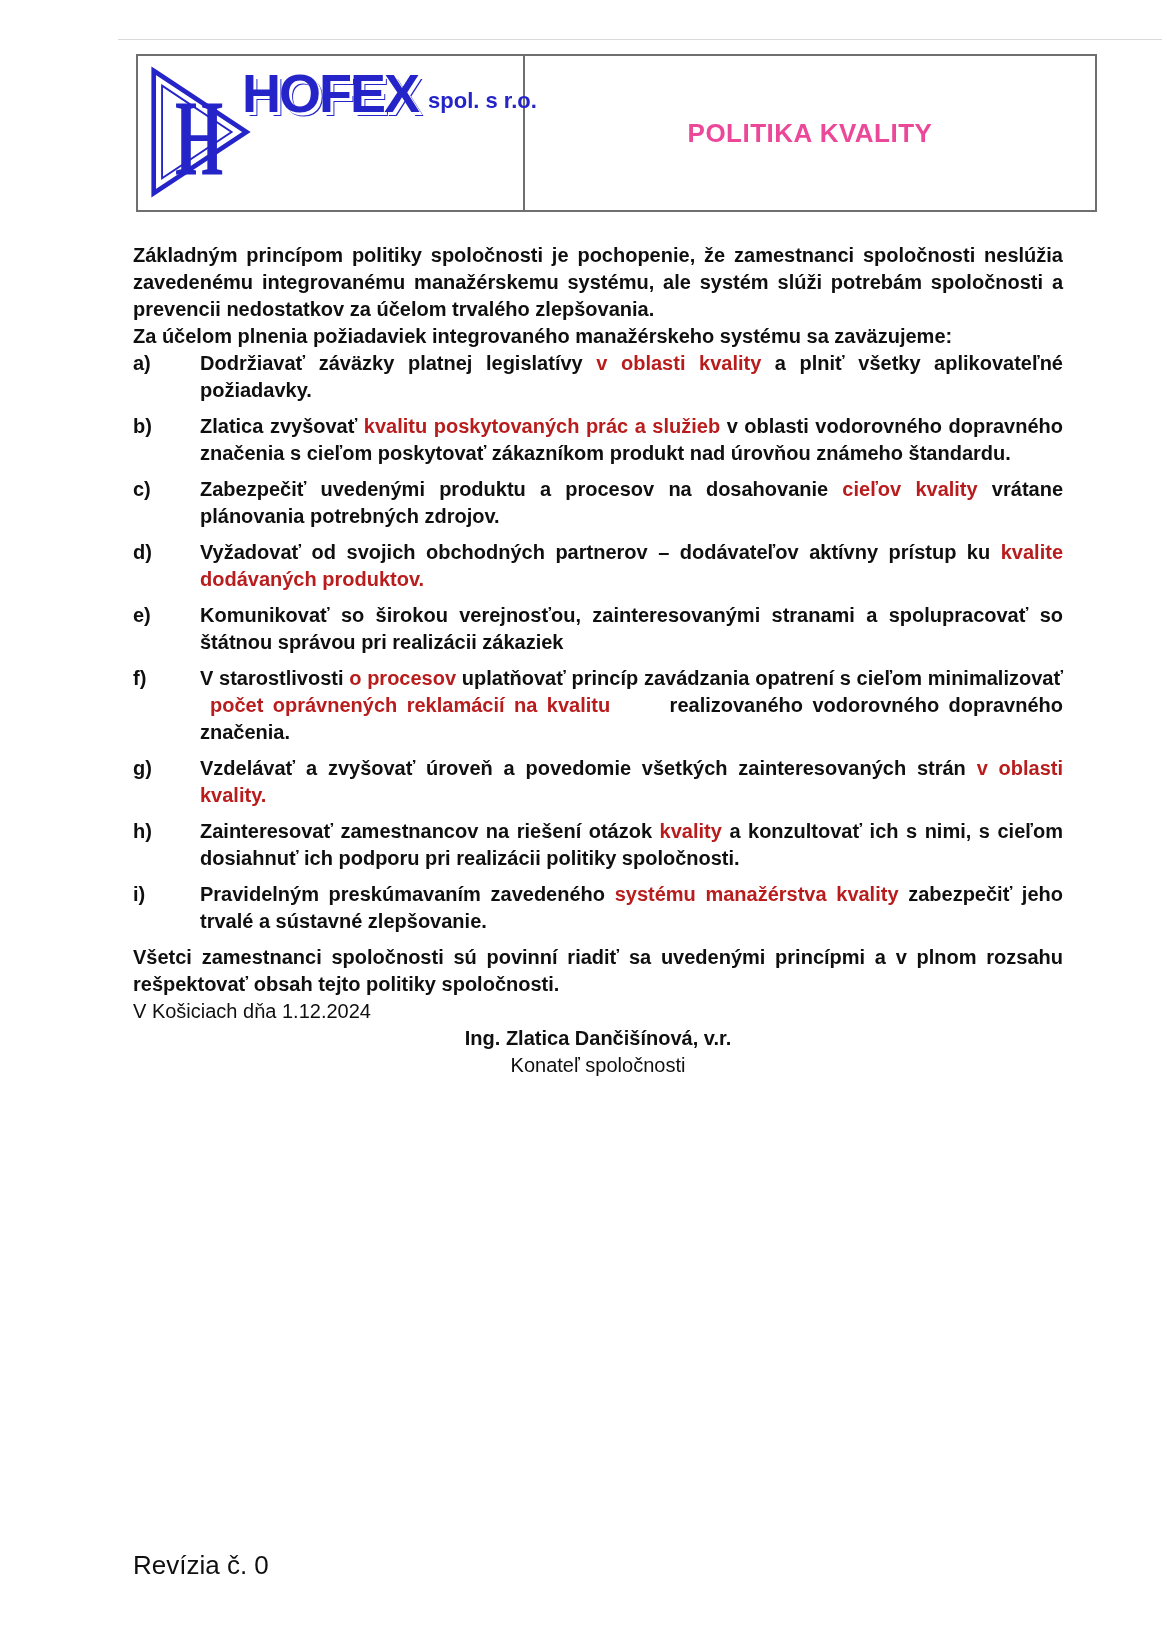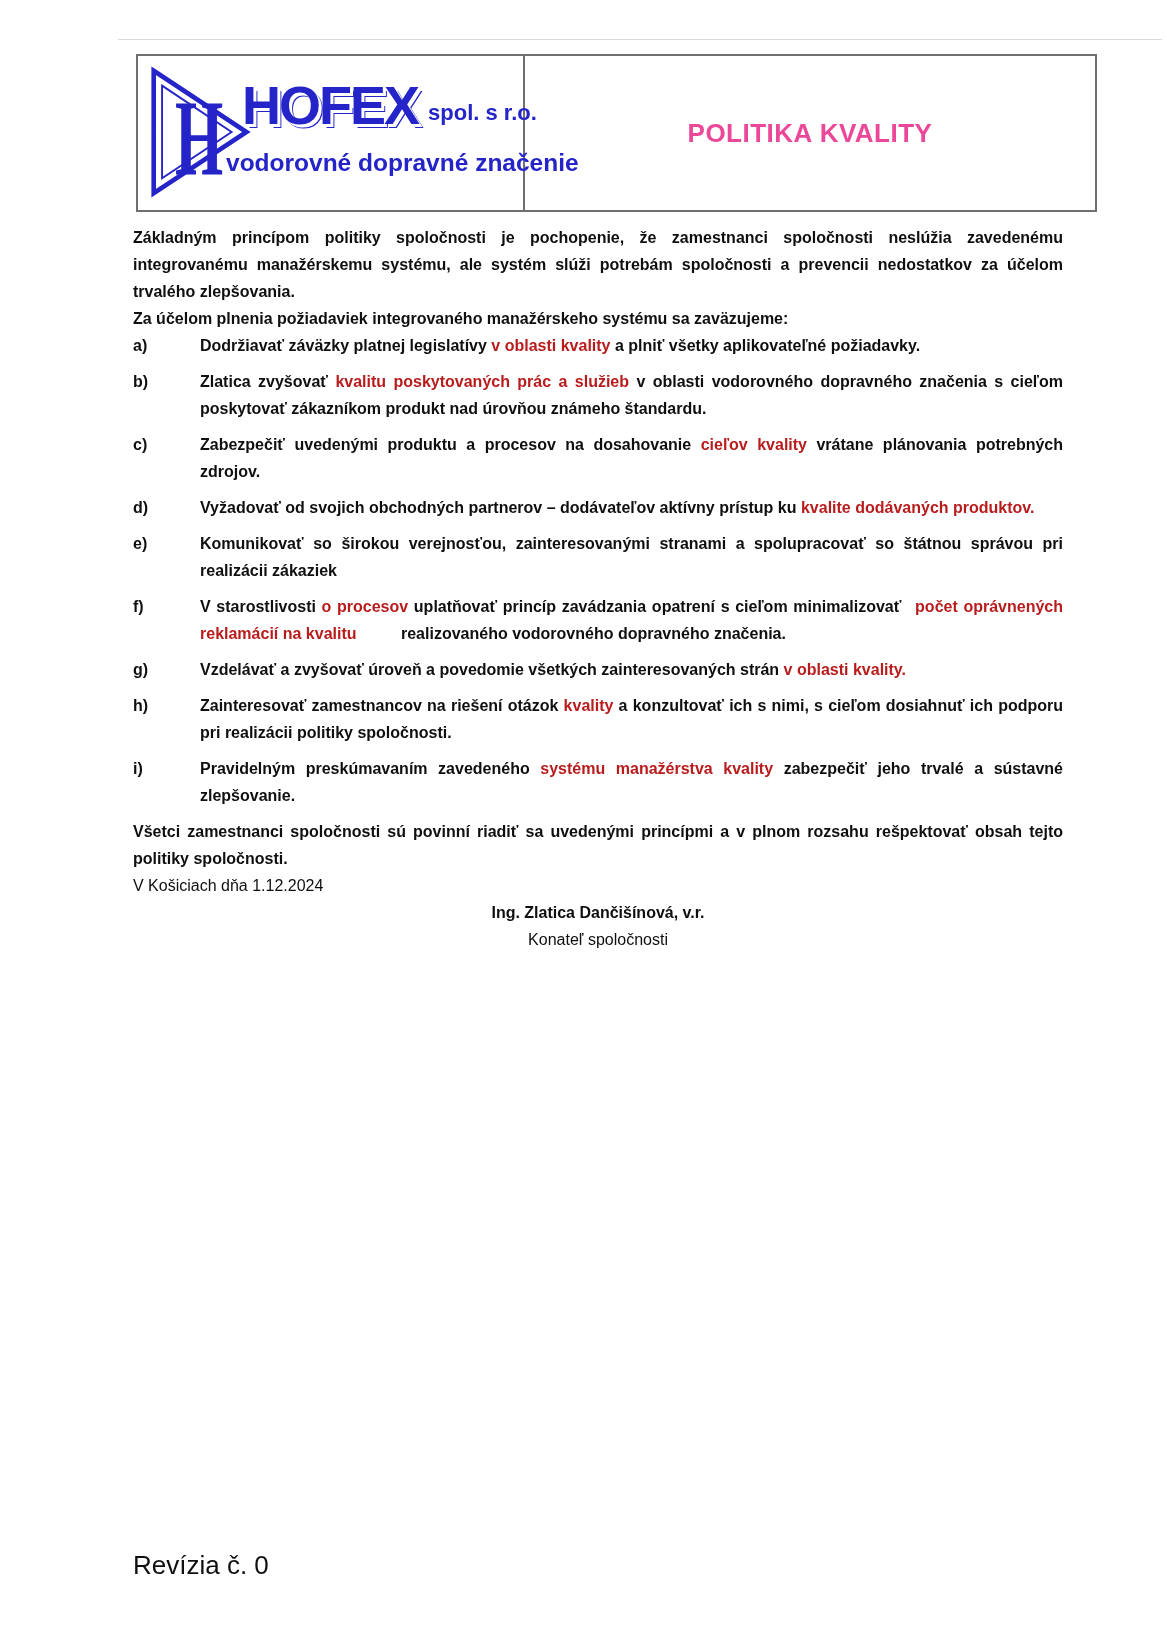--- a/index.html
+++ b/index.html
@@ -16,38 +16,38 @@
 
   
   .header-box{
     position:absolute;left:136px;top:54px;
     width:957px;height:154px;
     border:2px solid #6f6f6f;
     display:flex;background:#fff;
   }
   .logo-cell{position:relative;width:385px;border-right:2px solid #6f6f6f;flex-shrink:0;}
   .logo-mark{position:absolute;left:12px;top:10px;width:102px;height:132px;}
-  .wordmark{position:absolute;left:88px;top:20px;white-space:nowrap;}
+  .wordmark{position:absolute;left:88px;top:8px;white-space:nowrap;}
   .brand-row{line-height:58px;}
   .brand{
     font-size:54px;font-weight:bold;letter-spacing:-2px;
     color:#2424c8;
     text-shadow:3px 3px 0 #ffffff,4px 4px 0 #2424c8;
     margin-left:16px;
   }
   .brand-suffix{
     font-size:22px;font-weight:bold;color:#2424c8;
     margin-left:10px;position:relative;top:-4px;
   }
   .tagline{font-size:24.5px;font-weight:bold;color:#2424c8;line-height:30px;}
   .title-cell{flex:1;display:flex;align-items:center;justify-content:center;}
   .doc-title{font-size:26px;font-weight:bold;color:#ec4899;letter-spacing:0.5px;}
 
   
-  .content{position:absolute;left:133px;top:224px;width:930px;font-size:16px;line-height:27px;}
+  .content{position:absolute;left:133px;top:242px;width:930px;font-size:20px;line-height:27px;}
   .content p{margin:0;}
   .b{font-weight:bold;}
   .j{text-align:justify;}
   .blue{color:#b91c1c;}
   .intro{margin-bottom:10px;}
   .lead{margin-bottom:9px;}
   .policy-list{margin-bottom:0;}
   .li{display:flex;margin-bottom:9px;}
   .marker{width:67px;flex-shrink:0;font-weight:bold;}
   .li-text{flex:1;text-align:justify;font-weight:bold;}
@@ -68,21 +68,20 @@
     <div class="logo-cell">
       <svg class="logo-mark" viewBox="0 0 110 140" aria-hidden="true">
         <polygon points="4,4 104,70 4,136" fill="#ffffff" stroke="#2424c8" stroke-width="5"></polygon>
         <polygon points="13,20 88,70 13,120" fill="none" stroke="#2424c8" stroke-width="2"></polygon>
         <text x="27" y="116" font-family="'Liberation Serif','DejaVu Serif',serif" font-weight="bold" font-size="116" fill="#2424c8" textLength="52" lengthAdjust="spacingAndGlyphs">H</text>
       </svg>
       <div class="wordmark">
         <div class="brand-row">
           <span class="brand">HOFEX</span><span class="brand-suffix">spol. s r.o.</span>
         </div>
-        <div class="tagline">vodorovné dopravné značenie</div>
       </div>
     </div>
     <div class="title-cell">
       <span class="doc-title">POLITIKA KVALITY</span>
     </div>
   </div>
 
   <div class="content">
     <p class="intro b j"><span>Základným princípom politiky spoločnosti je pochopenie, že zamestnanci spoločnosti neslúžia zavedenému integrovanému manažérskemu systému, ale systém slúži potrebám spoločnosti a prevencii nedostatkov za účelom trvalého zlepšovania.</span></p>
     <p class="lead b"><span>Za účelom plnenia požiadaviek integrovaného manažérskeho systému sa zaväzujeme:</span></p>

